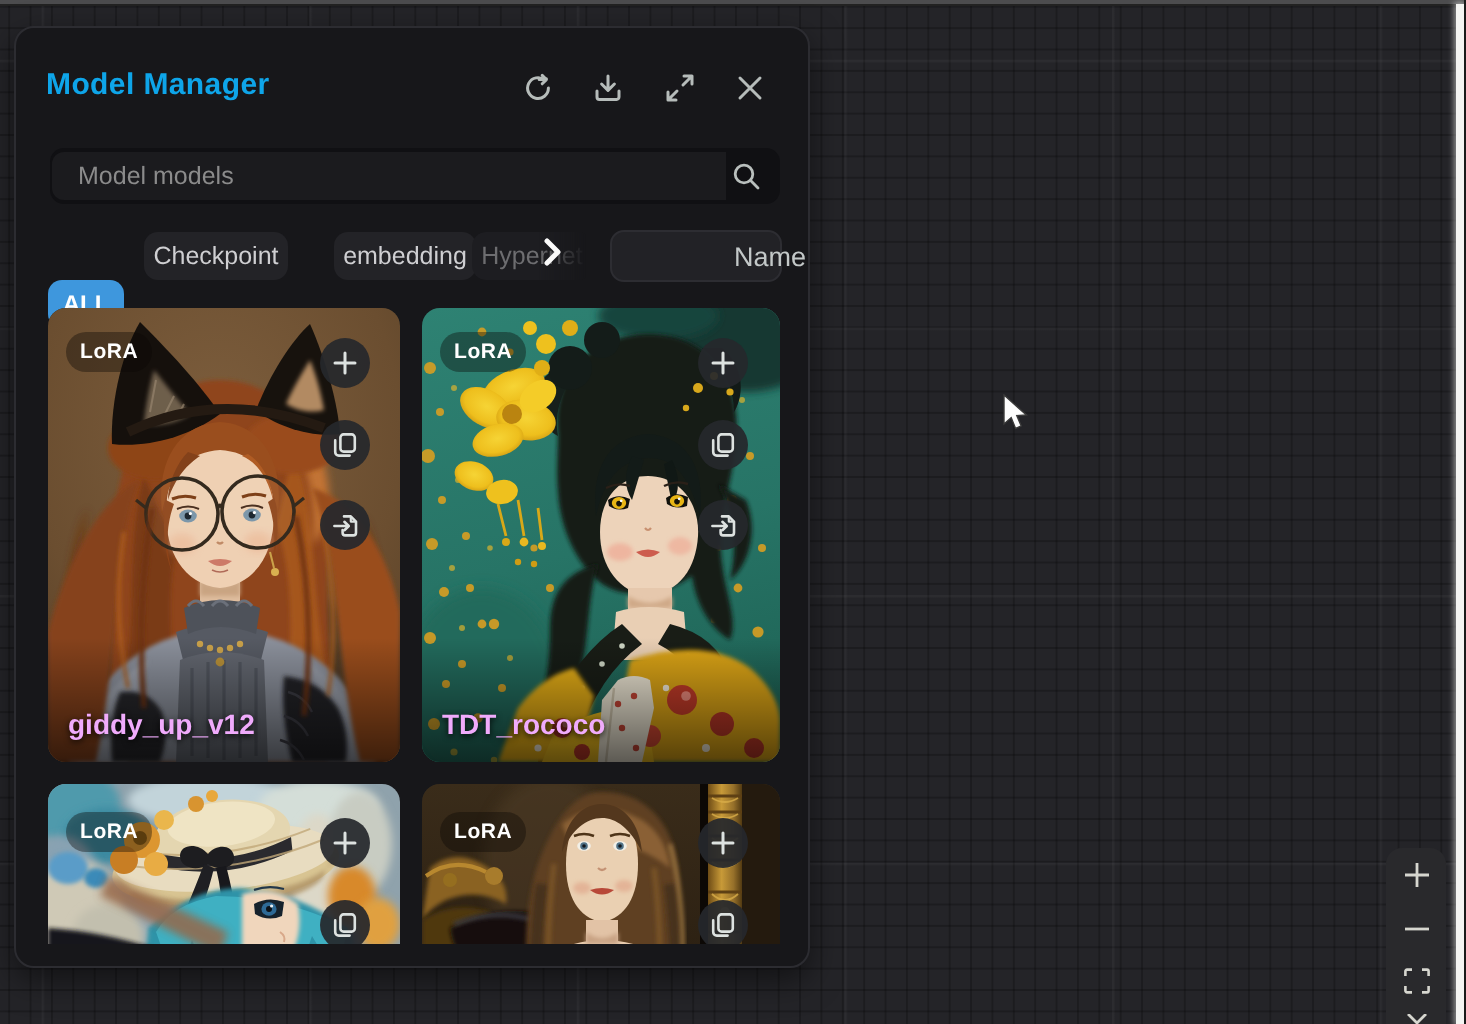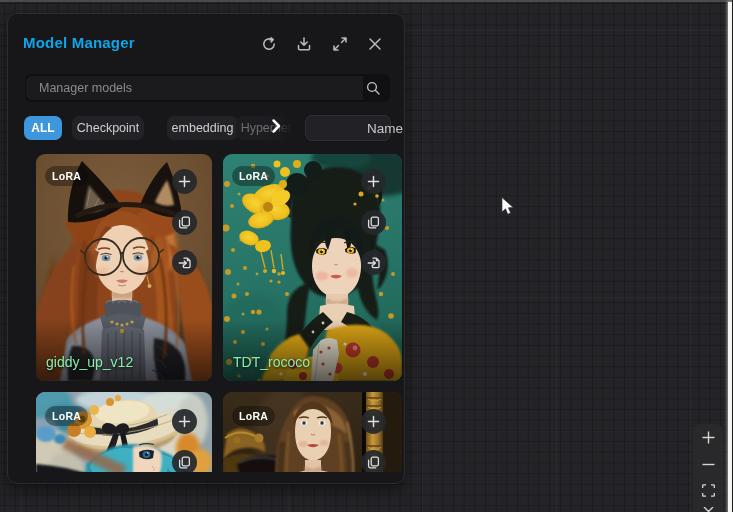--- a/index.html
+++ b/index.html
@@ -32,35 +32,35 @@
   .hicon { position:absolute; top:22px; width:16px; height:16px; color:#b6bcba; }
 
   
   #searchbox { position:absolute; left:17px; top:60px; width:365px; height:28px; background:#101013; border-radius:7px; }
   #searchinner { position:absolute; left:1px; top:2px; width:337px; height:24px; background:#1b1b1e; border-radius:6px 0 0 6px; }
   #searchph { position:absolute; left:14px; top:7px; font-size:12.5px; color:#8b8b8b; }
   #searchicon { position:absolute; right:10px; top:7px; width:14px; height:14px; color:#b9bfbd; }
 
   
   .chip { position:absolute; top:102px; height:24px; border-radius:7px; background:#232327; color:#cfcfd2; font-size:12.5px; display:flex; align-items:center; justify-content:center; }
-  #chip-all { left:16px; width:38px; background:#3e97dd; color:#fff; font-weight:bold; font-size:12px; }
+  #chip-all { left:16px; width:38px; background:#3e97dd; color:#fff; font-weight:bold; font-size:12px;margin-top:24px; }
   #chip-cp { left:64px; width:72px; }
   #chip-emb { left:143px; width:71px;margin-left:16px; }
   #chip-hyp { left:228px; width:60px; background:#1d1d21; color:#6d6d70; overflow:hidden;
      -webkit-mask-image:linear-gradient(to right,#000 55%, transparent 95%); }
   #hypchev { position:absolute; left:263px; top:104px; line-height:0; }
   #sortbox { position:absolute; left:297px; top:101px; width:86px; height:26px; background:#222226; border:1px solid #2d2d32; border-radius:7px; color:#c3c8c8; display:flex; align-items:center;gap:42px; }
 
   
-  #cardsclip { position:absolute; left:12px; top:138px; width:396px; height:320px; overflow:hidden; }
+  #cardsclip { position:absolute; left:0px; top:138px; width:396px; height:320px; overflow:hidden; }
   .card { position:absolute; border-radius:9px; overflow:hidden; background:#222; }
   .card svg.art { position:absolute; left:0; top:0; }
   .badge { position:absolute; left:9px; top:12px; height:20px; padding:0 7px; background:rgba(10,8,6,0.38); border-radius:10px; color:#fff; font-size:10.5px; font-weight:bold; display:flex; align-items:center; letter-spacing:0.3px; }
   .cbtn { position:absolute; width:25px; height:25px; border-radius:50%; background:rgba(38,40,44,0.93); color:#dde2e0; display:flex; align-items:center; justify-content:center; }
-  .clabel { position:absolute; left:10px; bottom:11px; color:#86efac; font-size:14px; font-weight:normal; text-shadow:0 1px 3px rgba(0,0,0,0.9); }
+  .clabel { position:absolute; left:10px; bottom:11px; color:#f0abfc; font-size:14px; font-weight:bold; text-shadow:0 1px 3px rgba(0,0,0,0.9); }
   .cgrad { position:absolute; left:0; bottom:0; width:100%; height:62px; background:linear-gradient(to top, rgba(0,0,0,0.6), rgba(0,0,0,0)); }
 </style>
 </head>
 <body>
 <div id="stage">
   <div id="topbar"></div>
 
   <div id="zoomtb"></div>
   <div class="ztb" style="top:424px; left:693px;">
     <svg width="13" height="13" viewBox="0 0 13 13">
@@ -95,21 +95,21 @@
       </svg>
     <svg class="hicon" style="left:324px;" viewBox="0 0 16 16">
         <path d="M9.5 6.5 L14 2 M10 2 h4 v4 M6.5 9.5 L2 14 M2 10 v4 h4" stroke="currentColor" stroke-width="1.5" fill="none" stroke-linecap="round" stroke-linejoin="round"></path>
       </svg>
     <svg class="hicon" style="left:359px;" viewBox="0 0 16 16">
         <path d="M3 3 L13 13 M13 3 L3 13" stroke="currentColor" stroke-width="1.5" fill="none" stroke-linecap="round"></path>
       </svg>
 
     <div id="searchbox">
       <div id="searchinner"></div>
-      <div id="searchph">Manager models</div>
+      <div id="searchph">Model models</div>
       <svg id="searchicon" viewBox="0 0 14 14">
           <circle cx="6" cy="6" r="4.4" stroke="currentColor" stroke-width="1.4" fill="none"></circle>
           <path d="M9.3 9.3 L13 13" stroke="currentColor" stroke-width="1.4" stroke-linecap="round"></path>
         </svg>
     </div>
 
     <div class="chip" id="chip-all">ALL</div>
     <div class="chip" id="chip-cp">Checkpoint</div>
     <div class="chip" id="chip-emb">embedding</div>
     <div class="chip" id="chip-hyp">Hypernet</div>

